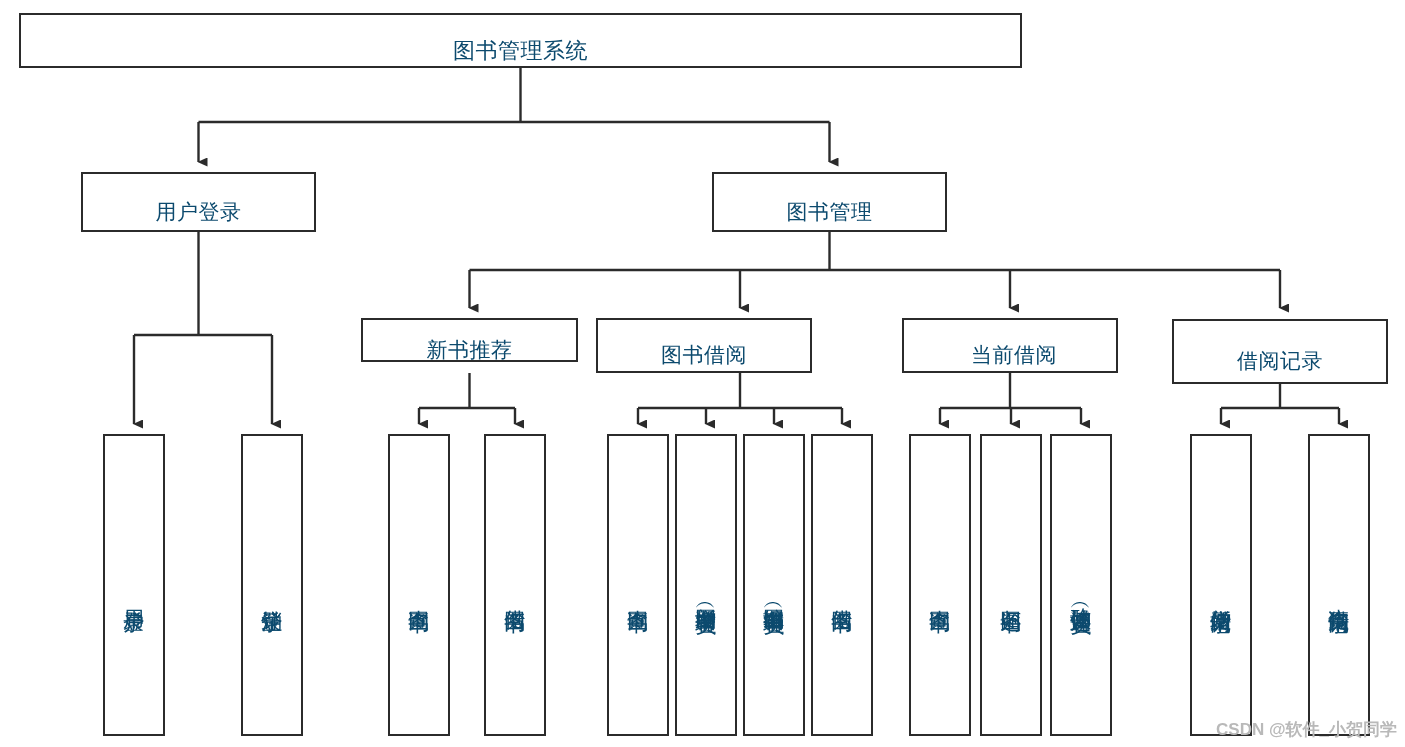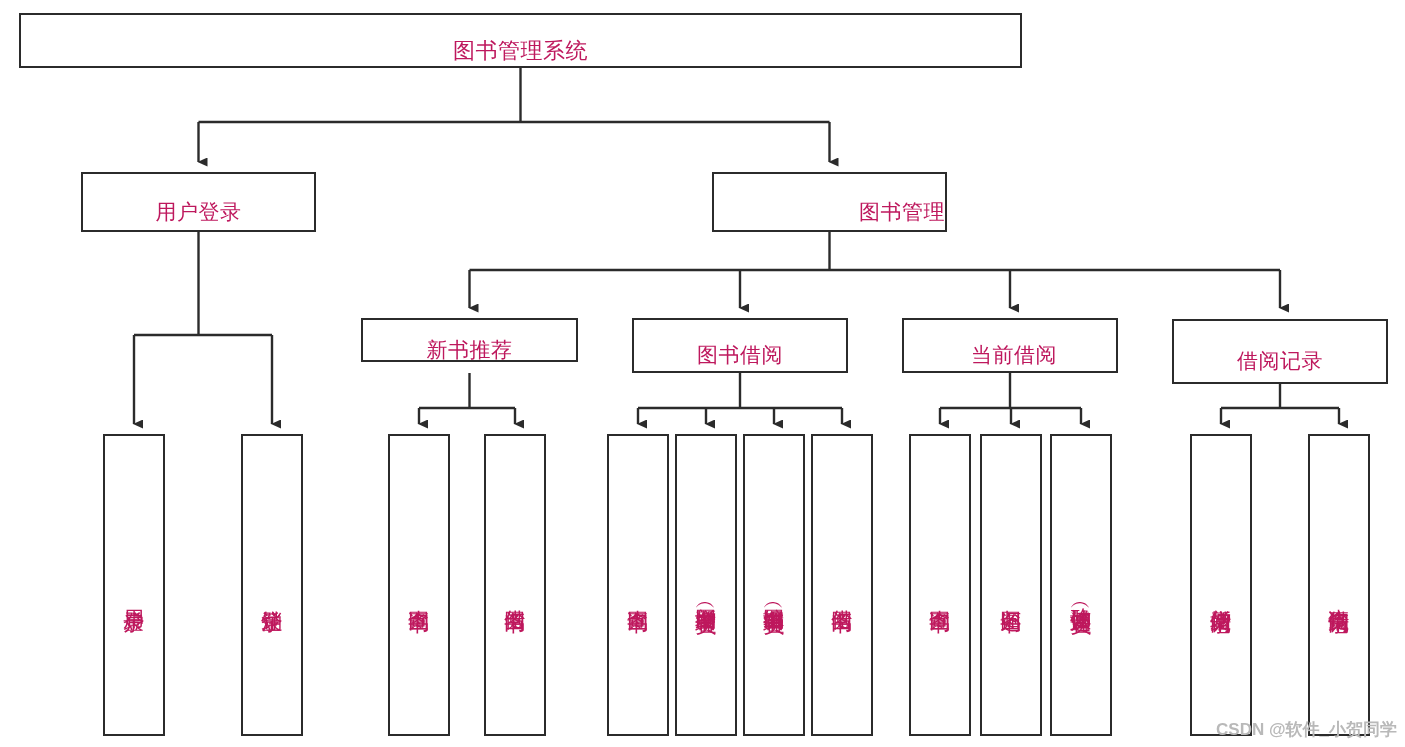--- a/index.html
+++ b/index.html
@@ -30,21 +30,21 @@
     position: absolute;
     box-sizing: border-box;
     background: #ffffff;
     border: 2px solid #2b2b2b;
     display: flex;
     align-items: center;
     justify-content: center;
     z-index: 2;
   }
   .node .label {
-    color: #be185d;
+    color: #0c4a6e;
     line-height: 1.05;
     text-align: center;
     white-space: nowrap;
     margin-top: 20px;
   }
   .node.horizontal .label {
     font-size: 21px;
     letter-spacing: 0.5px;
   }
   .node.root .label {
@@ -120,27 +120,27 @@
       </g>
   </svg>
 
   <div id="nodes">
       <div class="node horizontal root" style="left: 19px; top: 13px; width: 1003px; height: 55px;">
         <span class="label">图书管理系统</span>
       </div>
       <div class="node horizontal" style="left: 81px; top: 172px; width: 235px; height: 60px;">
         <span class="label">用户登录</span>
       </div>
-      <div class="node horizontal" style="left: 712px; top: 172px; width: 235px; height: 60px; justify-content: flex-end;">
+      <div class="node horizontal" style="left: 712px; top: 172px; width: 235px; height: 60px;">
         <span class="label">图书管理</span>
       </div>
       <div class="node horizontal" style="left: 361px; top: 318px; width: 217px; height: 44px;">
         <span class="label">新书推荐</span>
       </div>
-      <div class="node horizontal" style="left: 632px; top: 318px; width: 216px; height: 55px;">
+      <div class="node horizontal" style="left: 596px; top: 318px; width: 216px; height: 55px;">
         <span class="label">图书借阅</span>
       </div>
       <div class="node horizontal" style="left: 902px; top: 318px; width: 216px; height: 55px; padding-left: 8px;">
         <span class="label">当前借阅</span>
       </div>
       <div class="node horizontal" style="left: 1172px; top: 319px; width: 216px; height: 65px;">
         <span class="label">借阅记录</span>
       </div>
       <div class="node vertical" style="left: 103px; top: 434px; width: 62px; height: 302px;">
         <span class="label">用户登录</span>

